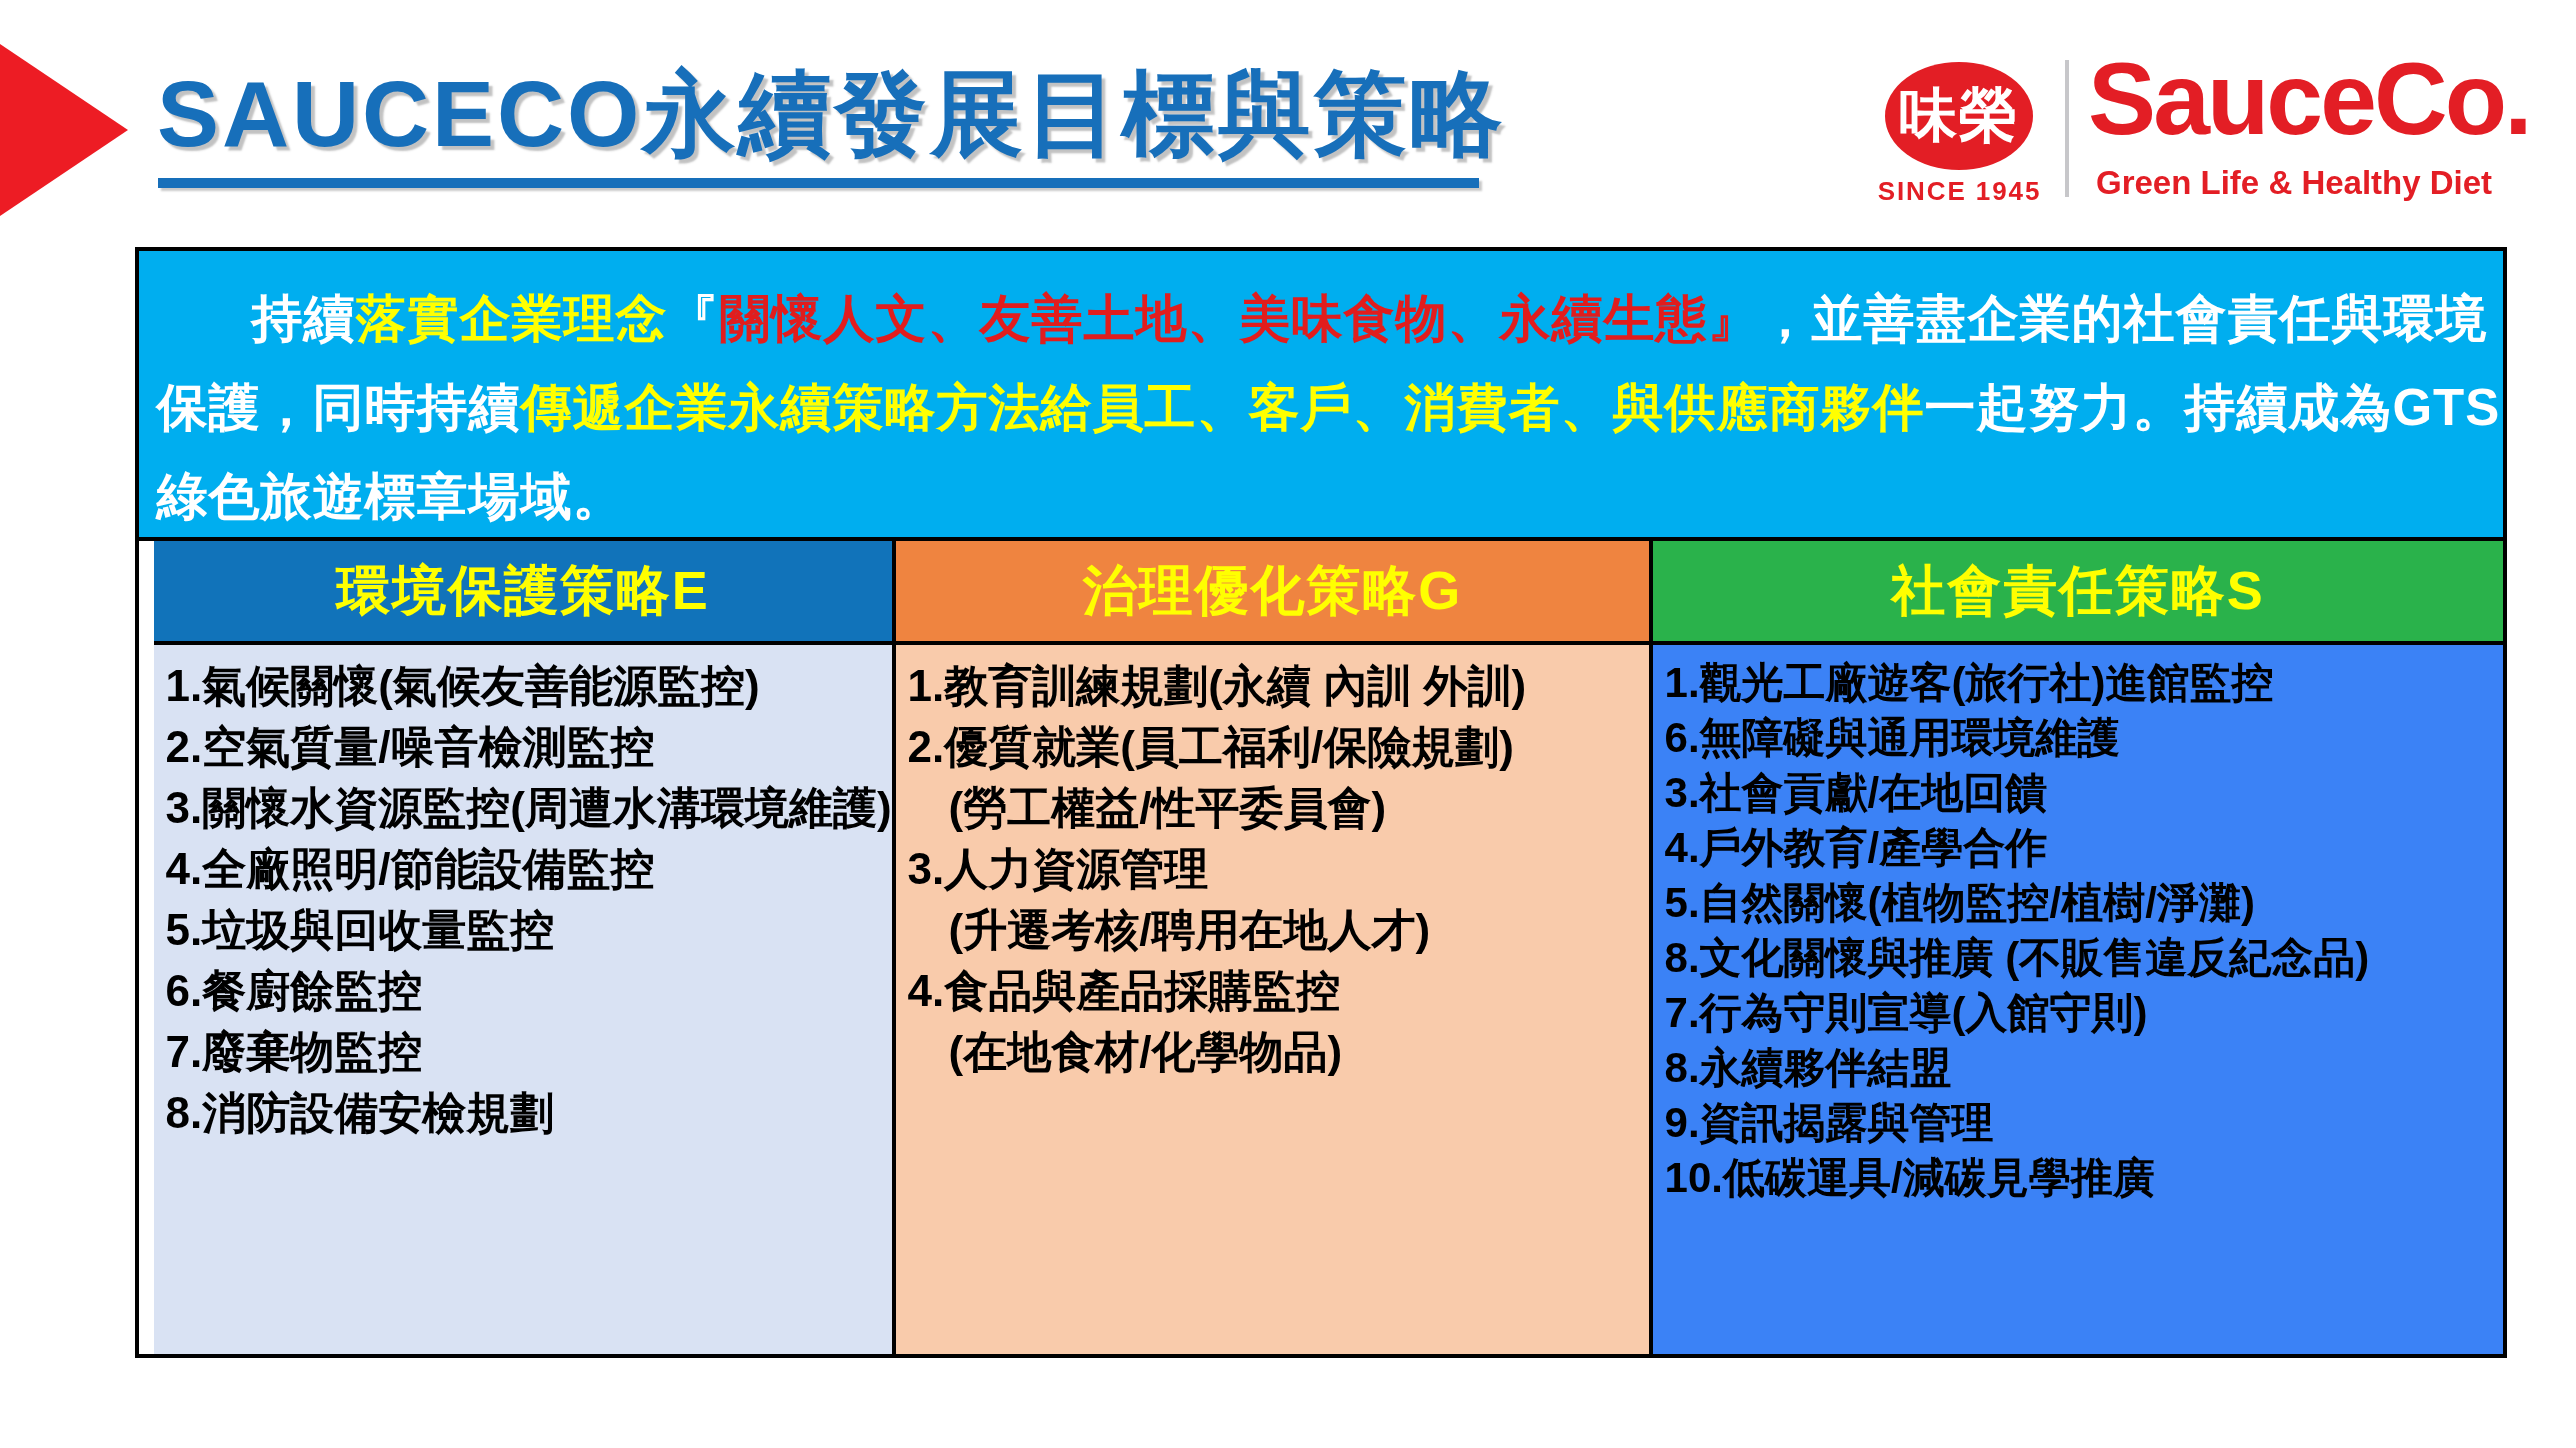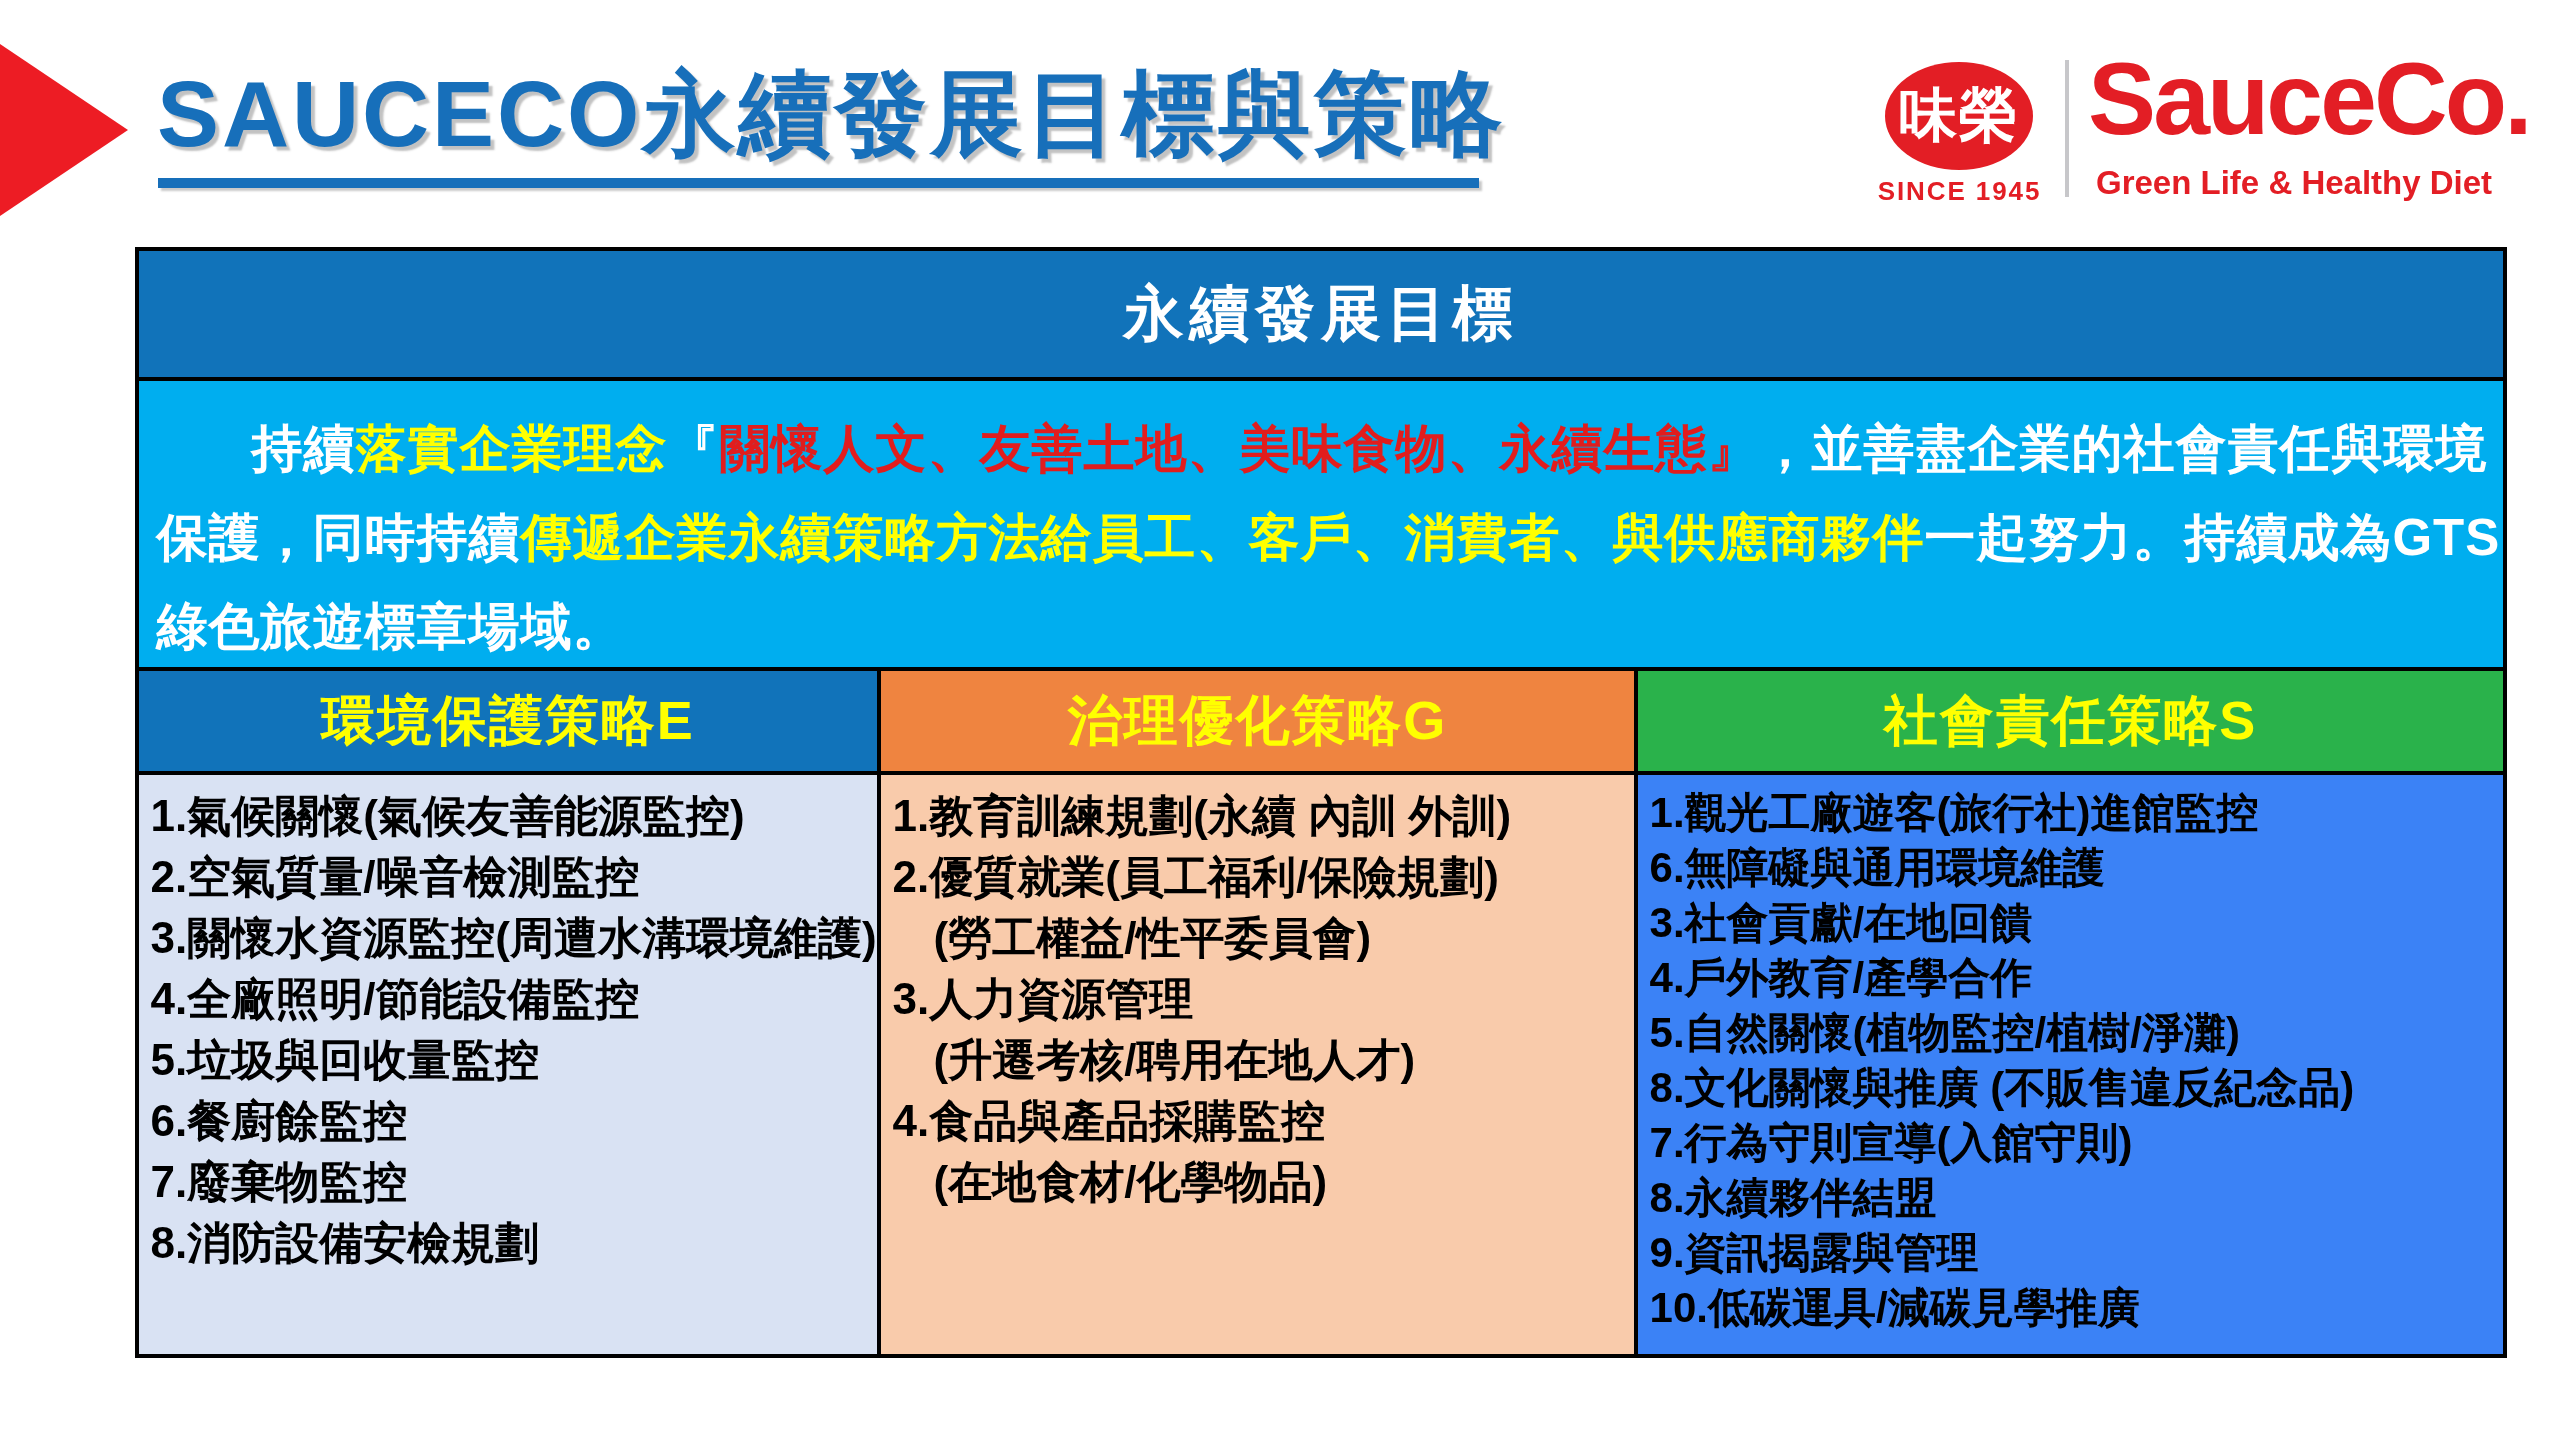--- a/index.html
+++ b/index.html
@@ -63,21 +63,21 @@
     background:#00aeef;padding:23px 13.5px 0 17.4px;overflow:hidden;
   }
   .iline{
     height:89px;line-height:89px;white-space:nowrap;
     font-size:51px;font-weight:bold;letter-spacing:1px;
   }
   .iline.indent{padding-left:95px;}
   .seg-white{color:#ffffff;}
   .seg-yellow{color:#ffff00;}
   .seg-red{color:#e11d1d;}
-  .row-cols{flex:1;display:flex;min-height:0;}
+  .row-cols{flex:1;display:flex;min-height:0;margin-left:15px;}
   .strat-col{display:flex;flex-direction:column;box-sizing:border-box;min-width:0;}
   .strat-col.c1{width:742px;border-right:4.8px solid #000;}
   .strat-col.c2{width:757px;border-right:4.8px solid #000;}
   .strat-col.c3{flex:1;}
   .col-header{
     height:104px;box-sizing:border-box;border-bottom:4.8px solid #000;
     display:flex;align-items:center;justify-content:center;
     color:#ffff00;font-size:54px;font-weight:bold;letter-spacing:1.9px;white-space:nowrap;
   }
   .c1 .col-header{background:#1173ba;}
@@ -105,23 +105,20 @@
 <div class="logo-badge">
   <span>味榮</span>
 </div>
 <div class="logo-since">SINCE 1945</div>
 <div class="logo-divider"></div>
 <div class="logo-wordmark">SauceCo.</div>
 <div class="logo-tagline">Green Life &amp; Healthy Diet</div>
 
 <div class="sdg-table">
 
-  <div class="row-header">
-    <span>永續發展目標</span>
-  </div>
 
   <div class="row-intro">
       <div class="iline indent"><span class="seg-white">持續</span><span class="seg-yellow">落實企業理念</span><span class="seg-white">『</span><span class="seg-red">關懷人文、友善土地、美味食物、永續生態』</span><span class="seg-white">，並善盡企業的社會責任與環境</span></div>
       <div class="iline"><span class="seg-white">保護，同時持續</span><span class="seg-yellow">傳遞企業永續策略方法給員工、客戶、消費者、與供應商夥伴</span><span class="seg-white">一起努力。持續成為GTS</span></div>
       <div class="iline"><span class="seg-white">綠色旅遊標章場域。</span></div>
     </div>
 
   <div class="row-cols">
 
     <div class="strat-col c1">

